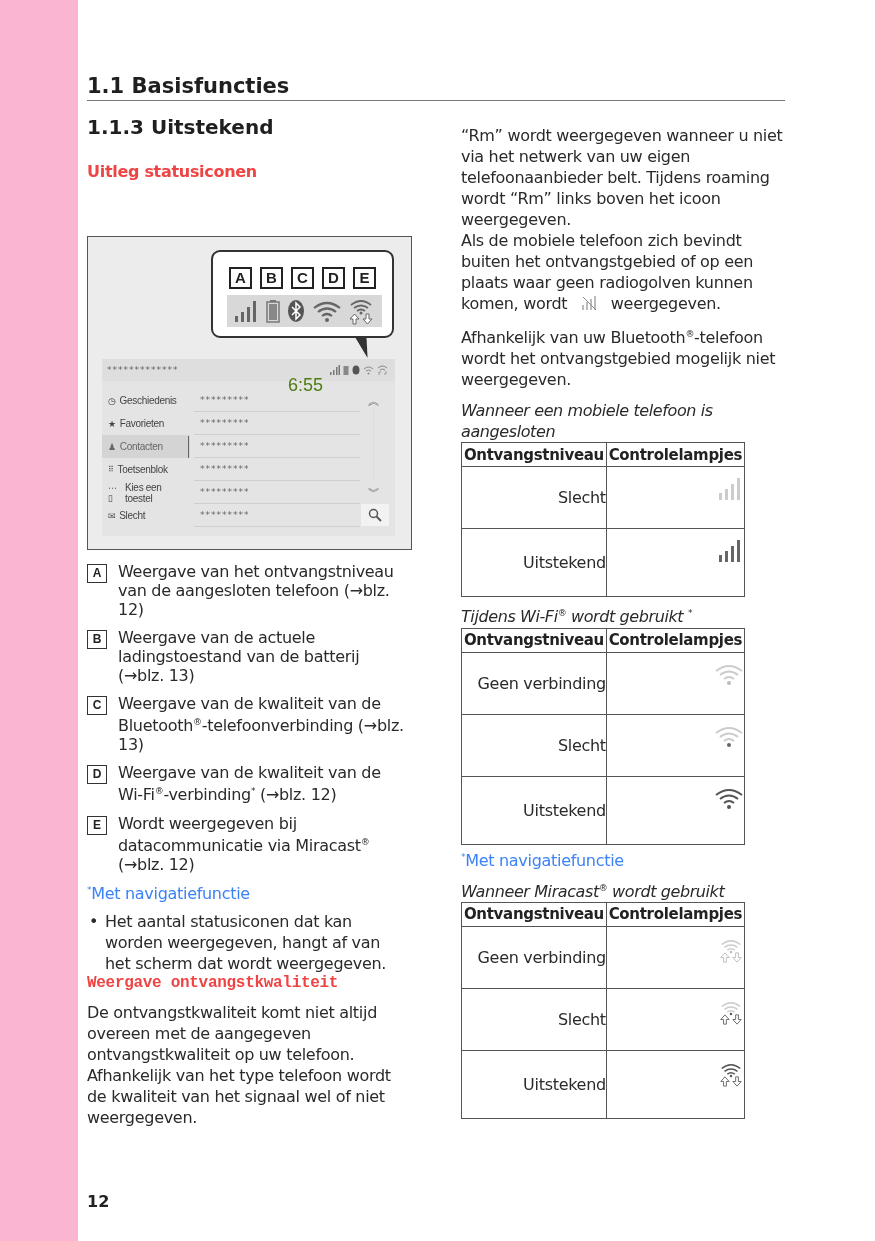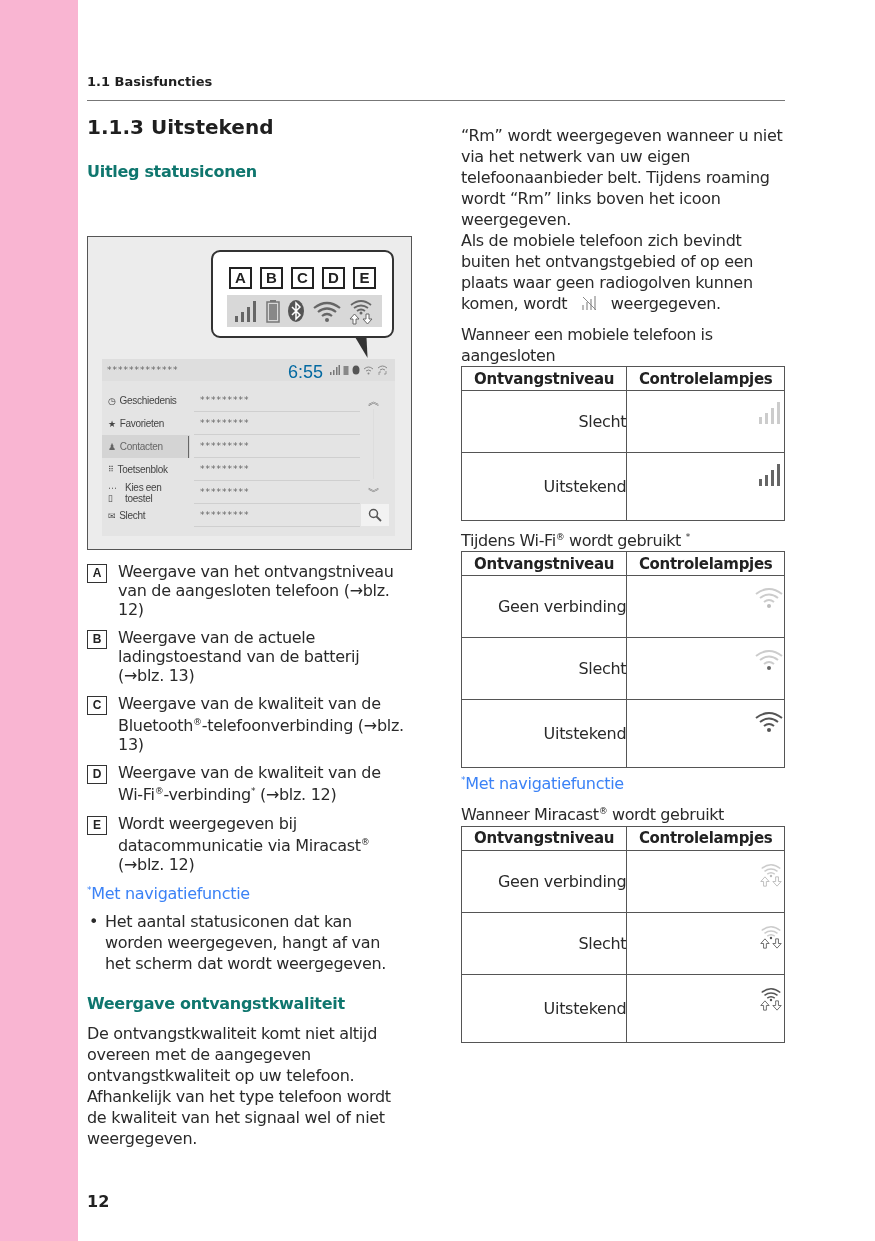--- a/index.html
+++ b/index.html
@@ -1,56 +1,56 @@
 <!DOCTYPE html>
 <html><head>
 <meta charset="utf-8">
 <style>
   * { box-sizing: border-box; margin: 0; padding: 0; }
   html, body { width: 875px; height: 1241px; background: #ffffff; overflow: hidden; }
   body { position: relative; font-family: "DejaVu Sans", sans-serif; color: #222; }
   .sidebar { position: absolute; left: 0; top: 0; width: 78px; height: 1241px; background: #f9b5d2; }
-  .section-title { position: absolute; left: 87px; top: 74px; font-size: 13px; font-weight: bold; color: #1f1f1f; }
+  .section-title { position: absolute; left: 87px; top: 74px; font-size: 21px; font-weight: bold; color: #1f1f1f; }
   .section-rule { position: absolute; left: 87px; top: 100px; width: 698px; height: 1px; background: #777; }
   .subsection-title { position: absolute; left: 87px; top: 115px; font-size: 20px; font-weight: bold; color: #1f1f1f; }
   .p { font-size: 16px; line-height: 21px; color: #2a2a2a; letter-spacing: -0.3px; }
   .col-left { position: absolute; left: 87px; top: 150px; width: 330px; }
   .col-right { position: absolute; left: 461px; top: 115px; width: 325px; }
-  .h-bold { font-weight: bold; font-size: 16px; color: #0f766e; letter-spacing: -0.3px; }
+  .h-bold { font-weight: bold; font-size: 16px; color: #ef4444; letter-spacing: -0.3px; }
   .figure { position: absolute; left: 87px; top: 236px; width: 325px; height: 314px; border: 1px solid #555; background: #ececec; }
   .callout { position: absolute; left: 123px; top: 13px; width: 183px; height: 88px; background: #fff; border: 2px solid #333; border-radius: 9px; }
   .callout-tail { position: absolute; left: 270px; top: 99px; width: 0; height: 0; border-left: 6px solid transparent; border-right: 6px solid transparent; border-top: 22px solid #333; transform: skewX(18deg); }
   .letters { position: absolute; left: 16px; top: 15px; display: flex; gap: 8px; }
   .letter { width: 23px; height: 22px; border: 2px solid #222; font-weight: bold; font-size: 15px; text-align: center; line-height: 18px; background: #fff; font-family: "Liberation Sans", sans-serif; }
   .icon-strip { position: absolute; left: 14px; top: 43px; width: 155px; height: 32px; background: #d8d8d8; display: flex; align-items: center; justify-content: space-around; padding: 0 4px; }
   .screen { position: absolute; left: 14px; top: 122px; width: 293px; height: 177px; background: #e4e4e4; }
   .statusbar { position: absolute; left: 0; top: 0; width: 293px; height: 22px; background: #dedede; font-size: 9px; color: #555; }
   .stars-top { position: absolute; left: 5px; top: 6px; letter-spacing: 1px; font-size: 9px; color: #666; }
-  .clock { position: absolute; left: 186px; top: 3px; font-size: 18px; color: #0369a1; font-family: "Liberation Sans", sans-serif; }
+  .clock { position: absolute; left: 186px; top: 16px; font-size: 18px; color: #4d7c0f; font-family: "Liberation Sans", sans-serif; }
   .mini-icons { position: absolute; left: 228px; top: 5px; display: flex; gap: 3px; align-items: center; }
   .nav { position: absolute; left: 0; top: 30px; width: 88px; }
   .nav-item { height: 23px; font-size: 10px; color: #444; display: flex; align-items: center; padding-left: 6px; gap: 4px; font-family: "Liberation Sans", sans-serif; letter-spacing: -0.3px; }
   .nav-item.active { background: #d4d4d4; color: #666; }
   .nav-sep { position: absolute; left: 86px; top: 77px; width: 1px; height: 22px; background: #666; }
   .list { position: absolute; left: 92px; top: 30px; width: 166px; }
   .list-row { height: 23px; border-bottom: 1px solid #cfcfcf; font-size: 9px; color: #666; padding-left: 6px; line-height: 23px; letter-spacing: 1px; }
   .scroll-up { position: absolute; left: 266px; top: 34px; font-size: 12px; color: #777; }
   .scroll-down { position: absolute; left: 266px; top: 125px; font-size: 12px; color: #777; }
   .scroll-track { position: absolute; left: 271px; top: 50px; width: 1px; height: 70px; background: #ddd; }
   .search-btn { position: absolute; left: 259px; top: 145px; width: 28px; height: 22px; background: #f2f2f2; display: flex; align-items: center; justify-content: center; }
   .legend { position: absolute; left: 87px; top: 562px; width: 320px; }
   .legend-item { display: flex; margin-bottom: 9px; }
   .legend-key { flex: 0 0 20px; height: 19px; border: 1.5px solid #333; font-size: 12px; font-weight: bold; text-align: center; line-height: 16px; margin-top: 2px; margin-right: 11px; font-family: "Liberation Sans", sans-serif; }
   .legend-text { font-size: 16px; line-height: 19px; color: #2a2a2a; letter-spacing: -0.3px; }
   .footnote { font-size: 16px; color: #3b82f6; letter-spacing: -0.3px; }
   .sup { font-size: 9px; vertical-align: super; }
   .bullet { display: flex; font-size: 16px; line-height: 21px; color: #2a2a2a; letter-spacing: -0.3px; }
   .bullet-dot { flex: 0 0 18px; padding-left: 2px; }
-  .italic-cap { font-size: 16px; line-height: 21px; color: #2a2a2a; letter-spacing: -0.4px; }
-  table.sig { border-collapse: collapse; width: 324px; }
+  .italic-cap { font-style: italic; font-size: 16px; line-height: 21px; color: #2a2a2a; letter-spacing: -0.4px; }
+  table.sig { border-collapse: collapse; width: 284px; }
   table.sig th, table.sig td { border: 1.5px solid #555; }
   table.sig th { font-size: 15px; font-weight: bold; height: 24px; color: #222; letter-spacing: -0.3px; }
   table.sig td { font-size: 16px; text-align: right; color: #2a2a2a; vertical-align: middle; letter-spacing: -0.3px; }
   table.sig td.icon-cell { vertical-align: top; padding-top: 10px; }
   .page-number { position: absolute; left: 87px; top: 1192px; font-size: 16px; font-weight: bold; color: #222; }
 </style>
 </head>
 <body>
 
 <div class="sidebar"></div>
@@ -207,37 +207,38 @@
     <div class="legend-text"><span>Wordt weergegeven bij datacommunicatie via Miracast</span><span class="sup">®</span><span> (→blz. 12)</span></div>
   </div>
 
   <div class="footnote" style="margin-top:10px;"><span class="sup">*</span><span>Met navigatiefunctie</span></div>
 
   <div class="bullet" style="margin-top:8px;">
     <span class="bullet-dot">•</span>
     <span>Het aantal statusiconen dat kan worden weergegeven, hangt af van het scherm dat wordt weergegeven.</span>
   </div>
 
-  <p class="h-bold" style="margin-top:20px;">Weergave ontvangstkwaliteit</p>
+  <p class="h-bold" style="font-family:Liberation Mono, monospace;">Weergave ontvangstkwaliteit</p>
   <p class="p" style="margin-top:10px;">De ontvangstkwaliteit komt niet altijd overeen met de aangegeven ontvangstkwaliteit op uw telefoon. Afhankelijk van het type telefoon wordt de kwaliteit van het signaal wel of niet weergegeven.</p>
 </div>
 
 <div class="col-right">
   <p class="p" style="margin-top:10px;">“Rm” wordt weergegeven wanneer u niet via het netwerk van uw eigen telefoonaanbieder belt. Tijdens roaming wordt “Rm” links boven het icoon weergegeven.</p>
   <p class="p">
     <span>Als de mobiele telefoon zich bevindt buiten het ontvangstgebied of op een plaats waar geen radiogolven kunnen komen, wordt</span>
     <svg width="22" height="14" viewBox="0 0 22 14" style="vertical-align:-1px; margin:0 6px;">
         <rect x="4" y="9" width="2" height="5" fill="#bbb"></rect>
         <rect x="8" y="6" width="2" height="8" fill="#bbb"></rect>
         <rect x="12" y="3" width="2" height="11" fill="#bbb"></rect>
         <rect x="16" y="0" width="2" height="14" fill="#bbb"></rect>
         <line x1="5" y1="1" x2="18" y2="14" stroke="#888" stroke-width="1"></line>
       </svg>
     <span>weergegeven.</span>
   </p>
+  <p class="p" style="margin-top:10px;"><span>Afhankelijk van uw Bluetooth</span><span class="sup">®</span><span>-telefoon wordt het ontvangstgebied mogelijk niet weergegeven.</span></p>
 
   <p class="italic-cap" style="margin-top:10px;">Wanneer een mobiele telefoon is aangesloten</p>
   <table class="sig">
     <tbody>
         <tr>
       <th>Ontvangstniveau</th>
       <th>Controlelampjes</th>
     </tr>
     <tr style="height:62px;">
       <td>Slecht</td>

